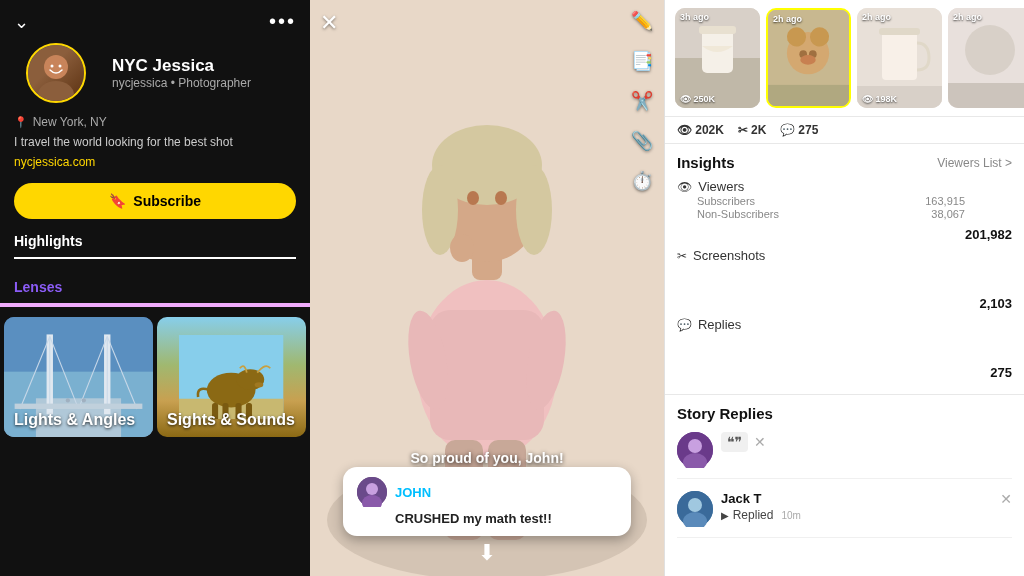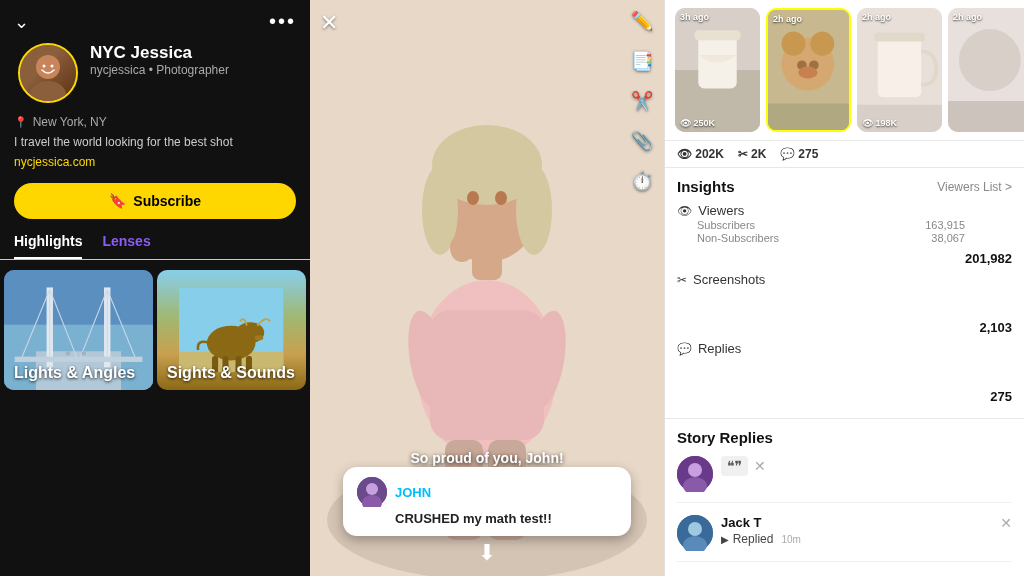--- a/index.html
+++ b/index.html
@@ -34,22 +34,23 @@
       cursor: pointer;
     }
     .dots-menu {
       font-size: 20px;
       color: #fff;
       cursor: pointer;
       letter-spacing: 2px;
     }
     .profile-section {
       display: flex;
-      padding: 4px 18px 10px;
-      gap: 12px;
+      align-items: center;
+      padding: 4px 26px 10px;
+      gap: 26px;
     }
     .avatar-wrapper {
       width: 60px;
       height: 60px;
       border-radius: 50%;
       border: 2.5px solid #FFD700;
       overflow: hidden;
       flex-shrink: 0;
       background: #555;
       display: flex; align-items: center; justify-content: center;
@@ -105,22 +106,23 @@
       display: flex;
       align-items: center;
       justify-content: center;
       gap: 7px;
     }
     .subscribe-btn .bookmark-icon { font-size: 14px; }
     .tabs-row {
       display: flex;
       padding: 4px 14px 0;
       gap: 20px;
-      border-bottom: 1px solid #f0abfc;
+      border-bottom: 4px solid #f0abfc;
       margin-bottom: 10px;
+      flex-direction: column;
     }
     .tab-item {
       font-size: 14px;
       font-weight: 600;
       color: #8b5cf6;
       padding-bottom: 8px;
       cursor: pointer;
     }
     .tab-item.active {
       color: #fff;
@@ -272,21 +274,21 @@
       gap: 6px;
       padding: 8px 10px;
       background: #fff;
       border-bottom: 1px solid #e8e8e8;
       overflow: hidden;
     }
     .story-thumb {
       position: relative;
       width: 85px;
       min-width: 85px;
-      height: 124px;
+      height: 100px;
       border-radius: 10px;
       overflow: hidden;
       cursor: pointer;
     }
     .thumb-1 { background: linear-gradient(160deg, #e0d8d0 0%, #c8c0b0 50%, #b0a898 100%); }
     .thumb-2 { background: linear-gradient(160deg, #d4c8b0 0%, #c0b090 40%, #a89060 100%); border: 2px solid #FFFF00; }
     .thumb-3 { background: linear-gradient(160deg, #e8e0d8 0%, #d8d0c8 50%, #c8c0b8 100%); }
     .thumb-4 { background: linear-gradient(160deg, #e4d8d0 0%, #d8ccc4 50%, #ccc0b8 100%); }
     .thumb-time {
       position: absolute;

